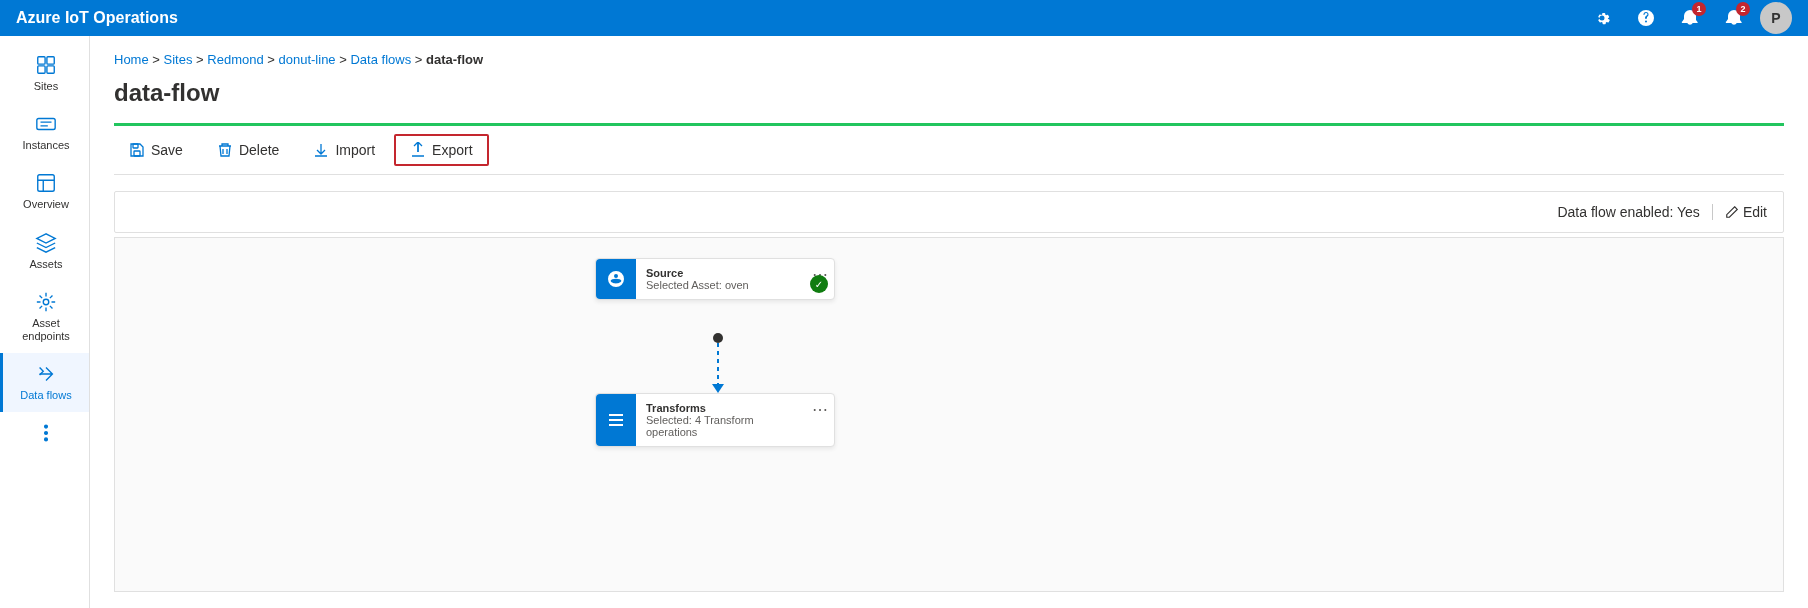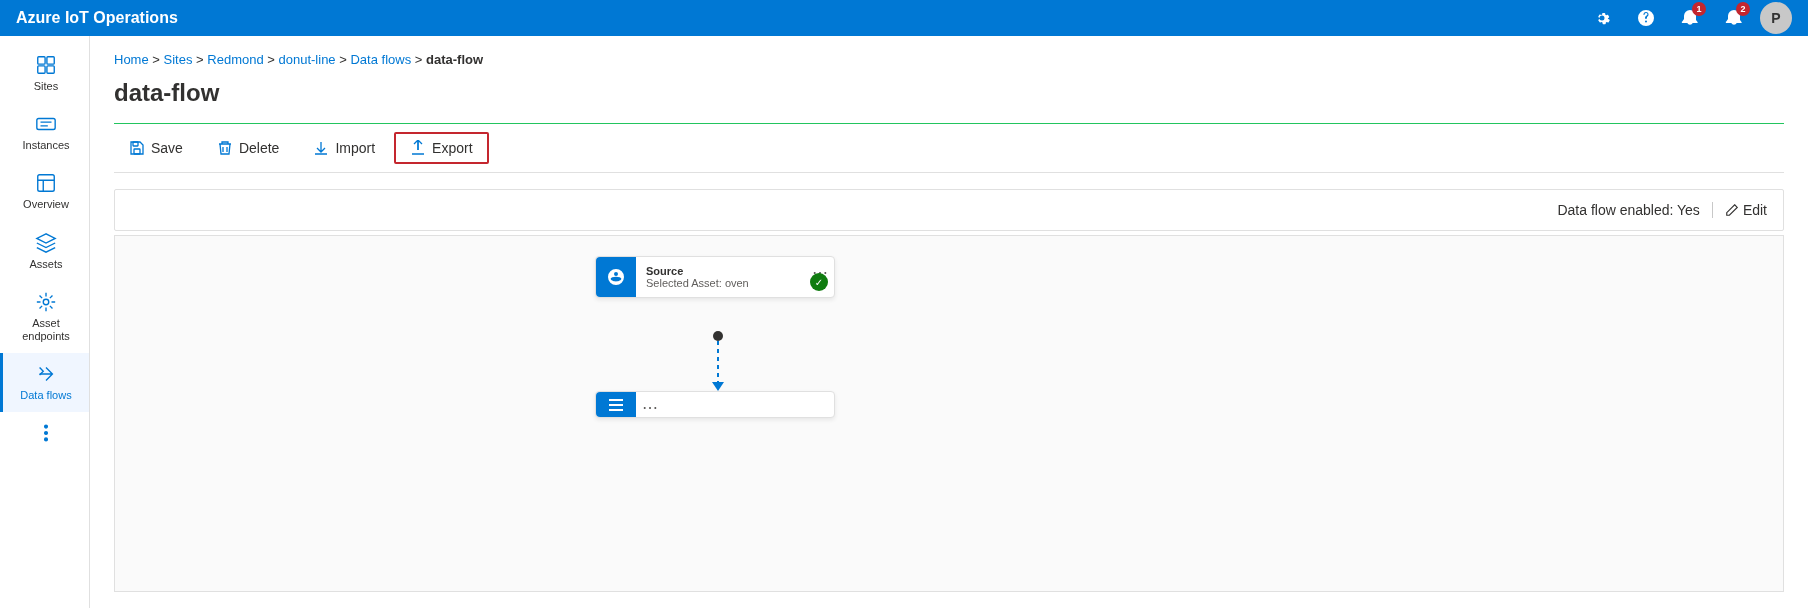--- a/index.html
+++ b/index.html
@@ -151,21 +151,21 @@
       color: #323130;
       margin-bottom: 16px;
     }
 
     
     .toolbar {
       display: flex;
       align-items: center;
       gap: 4px;
       padding: 8px 0;
-      border-top: 1px solid #22c55e;
+      border-top: 3px solid #22c55e;
       border-bottom: 1px solid #e0e0e0;
       margin-bottom: 16px;
     }
     .toolbar-btn {
       display: flex;
       align-items: center;
       gap: 6px;
       padding: 6px 14px;
       background: white;
       border: 1px solid transparent;
@@ -459,20 +459,24 @@
           <div style="width:2px; flex:1; background: repeating-linear-gradient(to bottom, #0078d4 0px, #0078d4 4px, transparent 4px, transparent 8px);"></div>
           <div style="width:0; height:0; border-left:6px solid transparent; border-right:6px solid transparent; border-top:9px solid #0078d4; flex-shrink:0;"></div>
         </div>
 
         <div class="flow-node" style="left: 480px; top: 155px;">
           <div class="node-icon-area">
             <svg viewBox="0 0 20 20" fill="white" width="20" height="20">
                 <path d="M3 5h14M3 10h14M3 15h14" stroke="white" stroke-width="2" fill="none"></path>
               </svg>
           </div>
+          <div class="node-body">
+            <div class="node-title">Transforms</div>
+            <div class="node-subtitle">Selected: 4 Transform operations</div>
+          </div>
           <div class="node-menu">⋯</div>
         </div>
 
       </div>
 
     </div>
   </div>
 
 </div>
 

